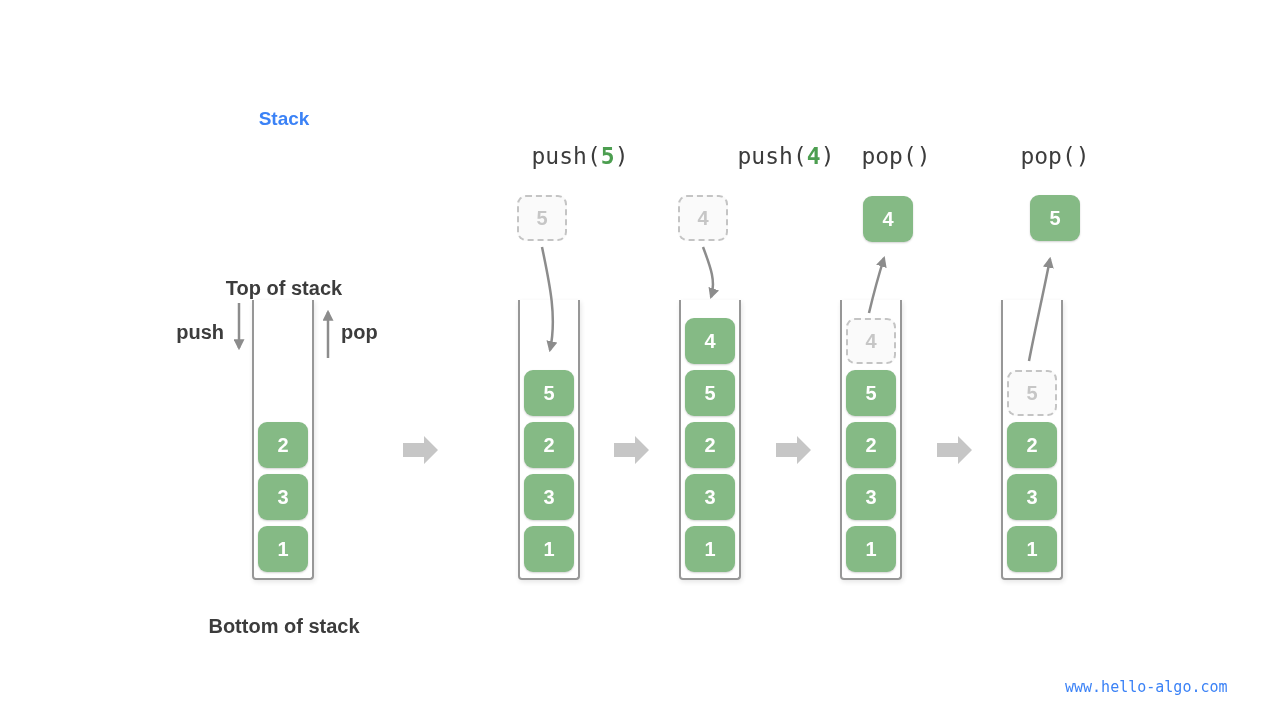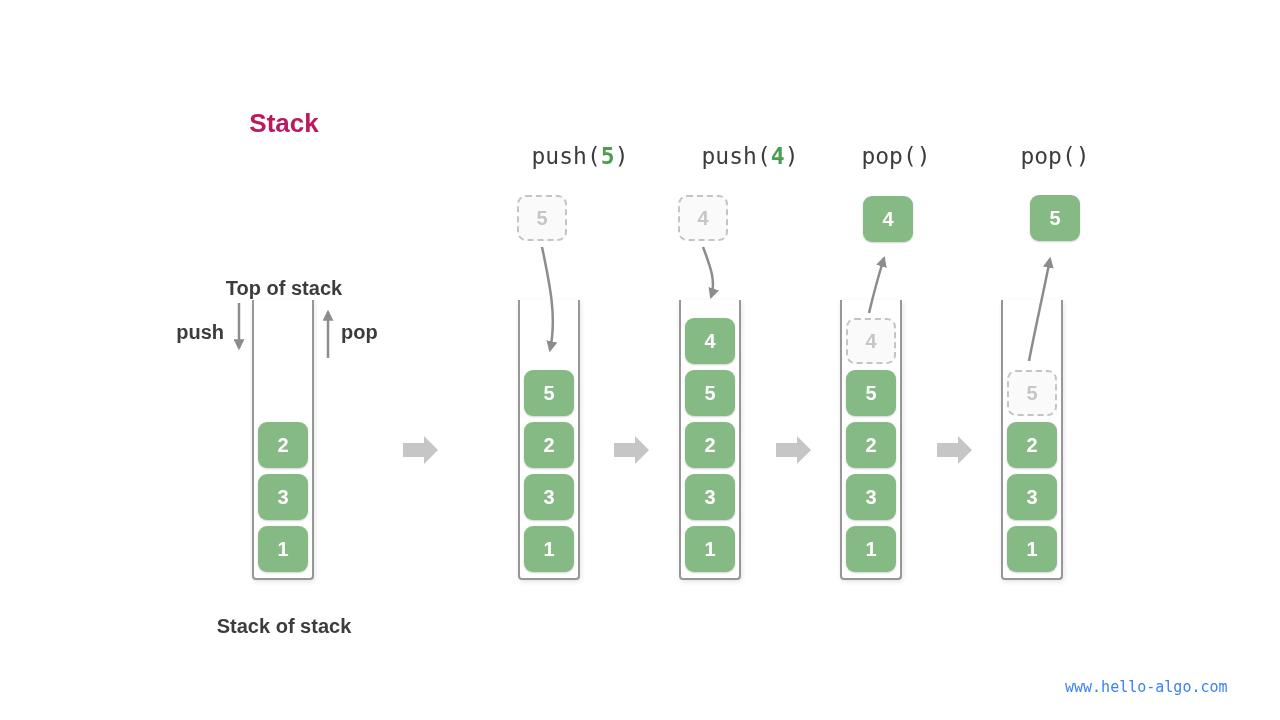--- a/index.html
+++ b/index.html
@@ -1,33 +1,33 @@
 <!DOCTYPE html>
 <html><head>
 <meta charset="utf-8">
 <style>
   html,body{margin:0;padding:0;background:#ffffff;}
   .diagram{position:relative;width:1280px;height:720px;background:#ffffff;overflow:hidden;
            font-family:"Liberation Sans",sans-serif;}
 
   
   .title{position:absolute;left:284px;top:108px;transform:translateX(-50%);
-         font-size:26px;font-weight:700;color:#be185d;white-space:nowrap;}
+         font-size:19px;font-weight:700;color:#3b82f6;white-space:nowrap;}
   .lbl{position:absolute;font-size:20px;font-weight:700;color:#3c3c3c;white-space:nowrap;}
   .top-lbl{left:284px;top:246px;transform:translateX(-50%);margin-top:31px;}
   .bottom-lbl{left:284px;top:615px;transform:translateX(-50%);}
   .push-lbl{left:224px;top:321px;transform:translateX(-100%);}
   .pop-lbl{left:341px;top:321px;text-align:right;}
 
   
   .op{position:absolute;top:143px;transform:translateX(-50%);
       font-family:"DejaVu Sans Mono","Liberation Mono",monospace;
       font-size:23px;color:#3c3c3c;white-space:nowrap;margin-left:12px;}
   .op .g{color:#4c9e50;font-weight:700;}
-  #op2{left:568px;} #op3{left:738px;} #op4{left:884px;} #op5{left:1043px;}
+  #op2{left:568px;} #op3{left:774px;} #op4{left:884px;} #op5{left:1043px;}
 
   
   .container{position:absolute;top:300px;width:62px;height:280px;box-sizing:border-box;
              border-left:2px solid #979797;border-right:2px solid #979797;border-bottom:2px solid #979797;
              border-radius:0 0 4px 4px;background:#ffffff;
              box-shadow:1px 2px 5px rgba(0,0,0,0.10);}
   #c1{left:252px;} #c2{left:518px;} #c3{left:679px;} #c4{left:840px;} #c5{left:1001px;}
 
   
   .cell{position:absolute;left:4px;width:50px;height:46px;border-radius:9px;
@@ -54,21 +54,21 @@
              font-family:"DejaVu Sans Mono","Liberation Mono",monospace;
              font-size:15px;color:#3b82f6;white-space:nowrap;}
 </style>
 </head>
 <body>
 
 <div class="diagram">
 
   <div class="title">Stack</div>
   <div class="lbl top-lbl">Top of stack</div>
-  <div class="lbl bottom-lbl">Stack of stack</div>
+  <div class="lbl bottom-lbl">Bottom of stack</div>
   <div class="lbl push-lbl">push</div>
   <div class="lbl pop-lbl">pop</div>
 
   <div class="op" id="op2"><span>push(</span><span class="g">5</span><span>)</span></div>
   <div class="op" id="op3"><span>push(</span><span class="g">4</span><span>)</span></div>
   <div class="op" id="op4"><span>pop()</span></div>
   <div class="op" id="op5"><span>pop()</span></div>
 
   <div class="abox ghost" id="ab2">5</div>
   <div class="abox ghost" id="ab3">4</div>

